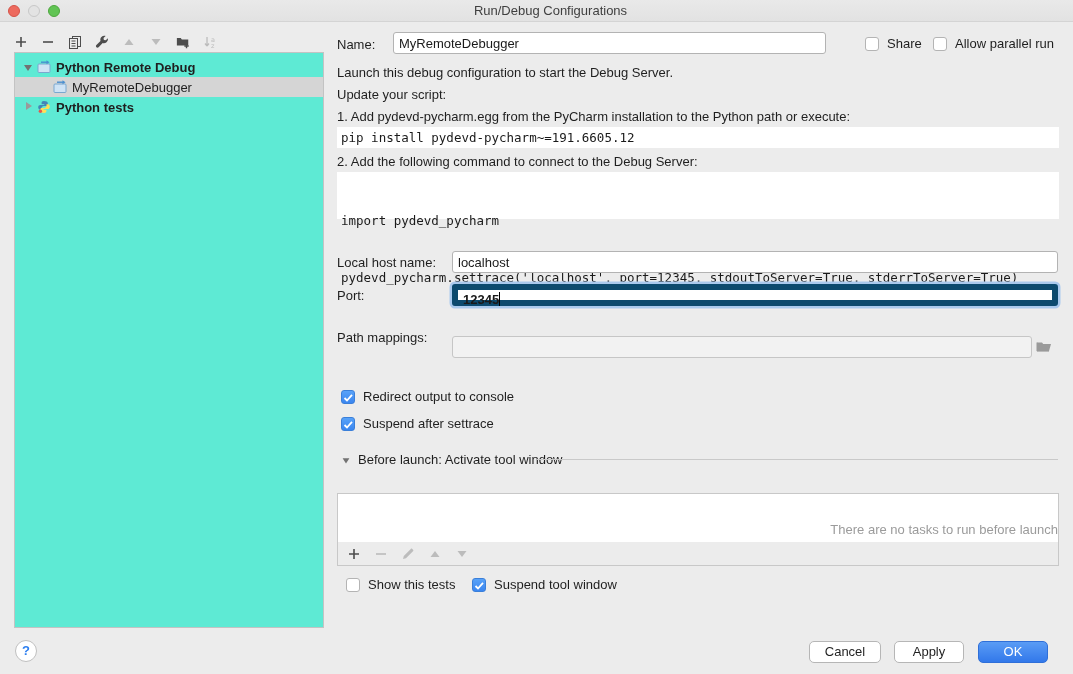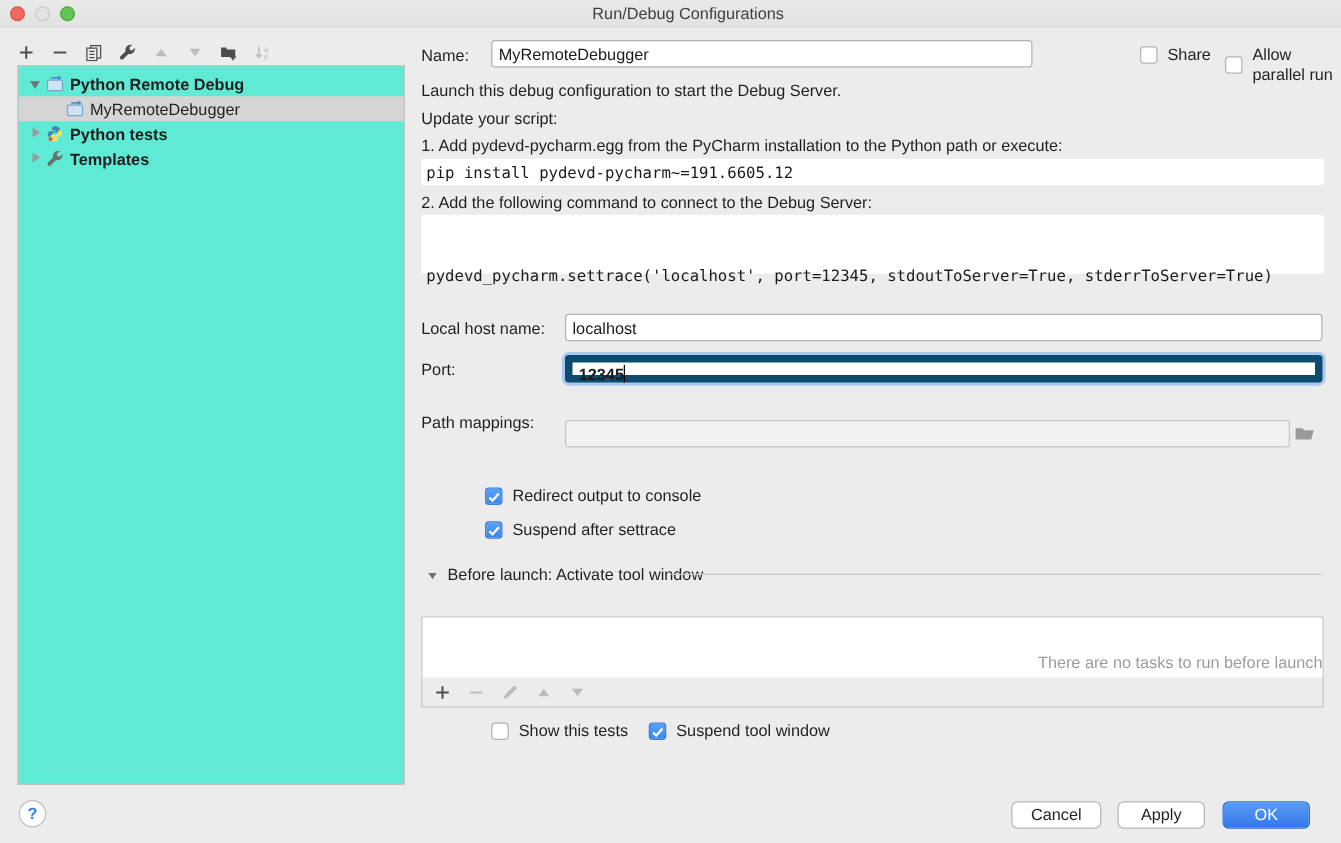--- a/index.html
+++ b/index.html
@@ -49,21 +49,21 @@
   .field-focus { border:6px solid #0c4a6e; box-shadow:0 0 0 2.5px #a9c9ed;font-weight:bold; }
   .caret { display:inline-block; width:1px; height:14px; background:#000; vertical-align:-2px; }
 
   .codeline { background:#ffffff; font-family:"DejaVu Sans Mono", monospace;
     font-size:12.5px; color:#1a1a1a; white-space:pre; line-height:19px; padding:1px 4px; }
 
   .cb { width:14px; height:14px; border-radius:3px; background:#fff;
     border:1px solid #b4b4b4; display:inline-block; flex:none; position:relative; }
   .cb.checked { background:linear-gradient(#58a2f8,#3a86f0); border:1px solid #3a7fd9; }
   .cb.checked svg { position:absolute; left:1px; top:2px; }
-  .cbrow { display:flex; align-items:center; gap:8px;margin-left:47px; }
+  .cbrow { display:flex; align-items:center; gap:8px; }
 
   .hr-line { height:1px; background:#c9c9c9; }
 
   .task-box { background:#ffffff; border:1px solid #c8c8c8;
     display:flex; align-items:center; justify-content:flex-end;margin-top:23px; }
   .task-empty { color:#9b9b9b; }
   .mini-toolbar { background:#ececec; border:1px solid #c8c8c8; border-top:none;
     display:flex; align-items:center; gap:13px; padding-left:9px; }
 
   
@@ -164,49 +164,40 @@
     <span class="t-ic">
       <svg width="14" height="14" viewBox="0 0 14 14">
           <path fill="#4584b6" d="M6.9 1C5 1 4.6 1.9 4.6 2.9V4.2h2.7v.7H3.3c-1.1 0-2.1.8-2.1 2.4 0 1.6 1 2.4 2.1 2.4h1.2V8.2c0-1.2 1-2.2 2.2-2.2h2.5c.9 0 1.6-.7 1.6-1.6V2.9C10.8 1.9 9.3 1 6.9 1z"></path>
           <path fill="#ffde57" d="M7.1 13c1.9 0 2.3-.9 2.3-1.9V9.8H6.7v-.7h4c1.1 0 2.1-.8 2.1-2.4 0-1.6-1-2.4-2.1-2.4H9.5v1.5c0 1.2-1 2.2-2.2 2.2H4.8c-.9 0-1.6.7-1.6 1.6v1.5C3.2 12.1 4.7 13 7.1 13z"></path>
           <circle cx="3.4" cy="11.2" r="1.7" fill="#e25950"></circle>
         </svg>
     </span>
     <span class="t-label bold">Python tests</span>
   </div>
 
-  <div class="tree-row" style="top:64px;">
-    <span style="width:8px"></span>
-    <span class="tw col"></span>
-    <span class="t-ic" style="color:#6e6e6e;">
-      <svg width="14" height="14" viewBox="0 0 14 14">
-          <path d="M12.9 3.2 10.8 5.3 8.9 4.9 8.5 3 10.6 1c-1.5-.4-3.1 0-4.2 1.1-1 1-1.3 2.5-.9 3.8L1.4 10c-.6.6-.6 1.6 0 2.2.6.6 1.6.6 2.2 0l4.1-4.1c1.3.4 2.8.1 3.8-.9 1.1-1.1 1.7-2.5 1.4-4z" fill="currentColor"></path>
-        </svg>
-    </span>
-    <span class="t-label bold">Templates</span>
-  </div>
 </div>
 
 <div class="abs lbl" style="left:337px; top:37px;">Name:</div>
 <input class="abs field" style="left: 393px; top: 32px; width: 433px;" value="MyRemoteDebugger">
 <div class="abs cbrow" style="left:865px; top:36px;">
   <span class="cb"></span>
   <span class="lbl">Share</span>
 </div>
 <div class="abs cbrow" style="left:933px; top:36px;">
   <span class="cb"></span>
   <span class="lbl">Allow parallel run</span>
 </div>
 
 <div class="abs lbl" style="left:337px; top:65px;">Launch this debug configuration to start the Debug Server.</div>
 <div class="abs lbl" style="left:337px; top:87px;">Update your script:</div>
 <div class="abs lbl" style="left:337px; top:109px;">1. Add pydevd-pycharm.egg from the PyCharm installation to the Python path or execute:</div>
 <div class="abs codeline" style="left:337px; top:127px; width:722px;">pip install pydevd-pycharm~=191.6605.12</div>
 <div class="abs lbl" style="left:337px; top:154px;">2. Add the following command to connect to the Debug Server:</div>
 <div class="abs codeline" style="left:337px; top:172px; width:722px; height:47px;">
+  <div>import pydevd_pycharm</div>
   <div>pydevd_pycharm.settrace('localhost', port=12345, stdoutToServer=True, stderrToServer=True)</div>
 </div>
 
 <div class="abs lbl" style="left:337px; top:255px;">Local host name:</div>
 <input class="abs field" style="left: 452px; top: 251px; width: 606px;" value="localhost">
 
 <div class="abs lbl" style="left:337px; top:288px;">Port:</div>
 <div class="abs field field-focus" style="left:452px; top:284px; width:606px;">
   <span>12345</span><span class="caret"></span>
 </div>

